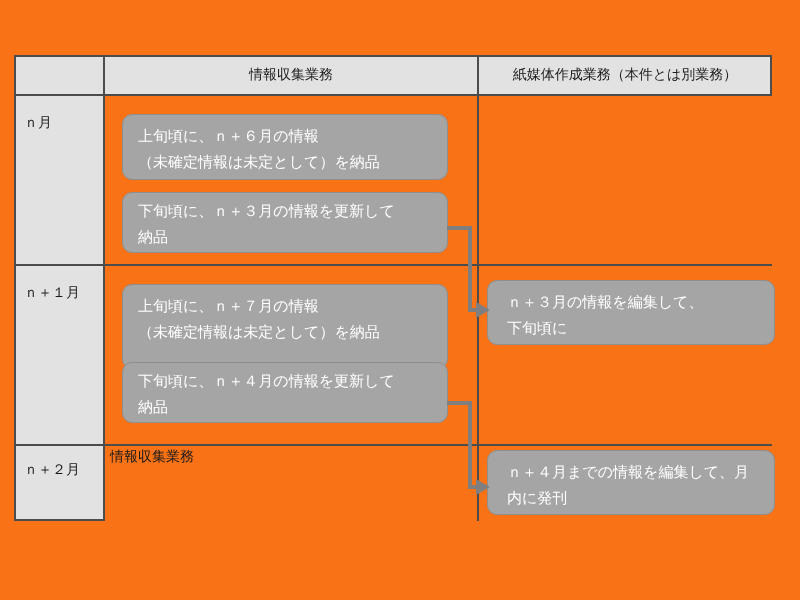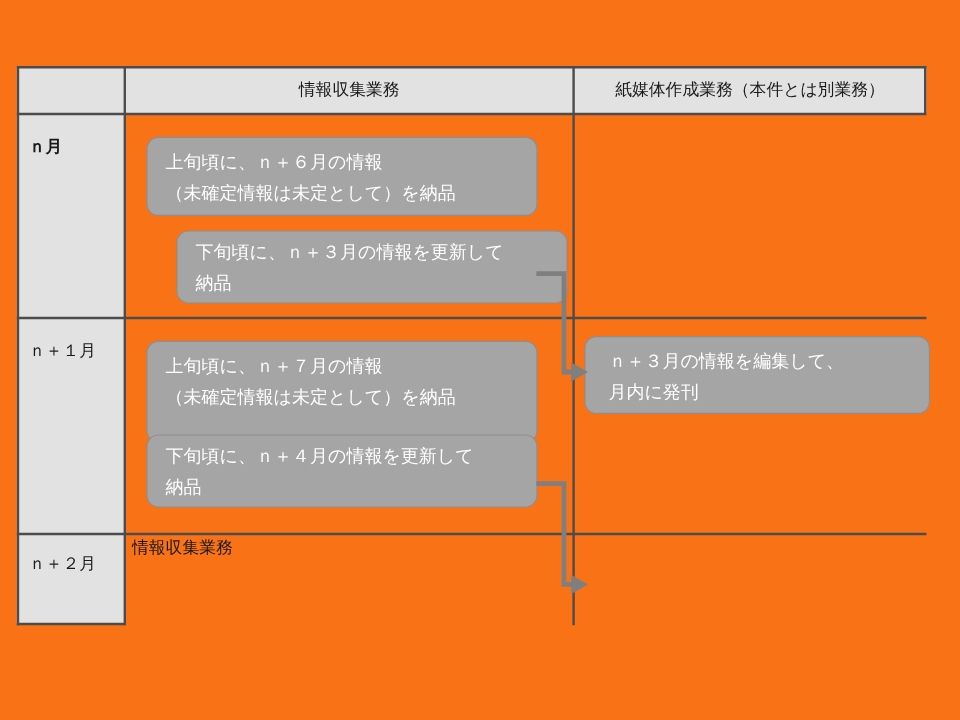--- a/index.html
+++ b/index.html
@@ -65,46 +65,50 @@
     <line class="grid-line" x1="14" y1="520" x2="104" y2="520"></line>
     <line class="grid-line" x1="15" y1="55" x2="15" y2="521"></line>
     <line class="grid-line" x1="104" y1="55" x2="104" y2="521"></line>
     <line class="grid-line" x1="478" y1="55" x2="478" y2="521"></line>
     <line class="grid-line" x1="771" y1="55" x2="771" y2="95"></line>
   </svg>
 
   <div class="hdr" style="left:104px; top:55px; width:374px; height:40px;">情報収集業務</div>
   <div class="hdr" style="left:478px; top:55px; width:294px; height:40px;">紙媒体作成業務（本件とは別業務）</div>
 
-  <div class="rowlabel" style="left:24px; top:114px;font-weight:bold;">ｎ月</div>
+  <div class="rowlabel" style="left:24px; top:114px;">ｎ月</div>
   <div class="rowlabel" style="left:24px; top:284px;">ｎ＋１月</div>
   <div class="rowlabel" style="left:24px; top:461px;">ｎ＋２月</div>
 
   <div class="note" style="left:110px; top:448px;">情報収集業務</div>
 
   <div class="gbox" style="left:122px; top:114px; width:326px; height:66px;">
     <div class="line">上旬頃に、ｎ＋６月の情報</div>
     <div class="line">（未確定情報は未定として）を納品</div>
   </div>
-  <div class="gbox" style="left:122px; top:192px; width:326px; height:61px; padding-top:5px;margin-left:25px;">
+  <div class="gbox" style="left:122px; top:192px; width:326px; height:61px; padding-top:5px;">
     <div class="line">下旬頃に、ｎ＋３月の情報を更新して</div>
     <div class="line">納品</div>
   </div>
   <div class="gbox" style="left:122px; top:284px; width:326px; height:85px;">
     <div class="line">上旬頃に、ｎ＋７月の情報</div>
     <div class="line">（未確定情報は未定として）を納品</div>
   </div>
   <div class="gbox" style="left:122px; top:362px; width:326px; height:61px; padding-top:5px;">
     <div class="line">下旬頃に、ｎ＋４月の情報を更新して</div>
     <div class="line">納品</div>
   </div>
 
   <div class="gbox" style="left:487px; top:280px; width:288px; height:65px; padding-left:19px;">
     <div class="line">ｎ＋３月の情報を編集して、</div>
-    <div class="line">月内に発刊</div>
+    <div class="line">下旬頃に</div>
+  </div>
+  <div class="gbox" style="left:487px; top:450px; width:288px; height:65px; padding-left:19px;">
+    <div class="line">ｎ＋４月までの情報を編集して、月</div>
+    <div class="line">内に発刊</div>
   </div>
 
   <svg class="layer" width="800" height="600">
     <polyline class="arrow-line" points="447,228 470,228 470,310 477,310"></polyline>
     <polygon class="arrow-head" points="476,302 476,318 490,310"></polygon>
     <polyline class="arrow-line" points="447,403 470,403 470,487 477,487"></polyline>
     <polygon class="arrow-head" points="476,479 476,495 490,487"></polygon>
   </svg>
 
 </div>

